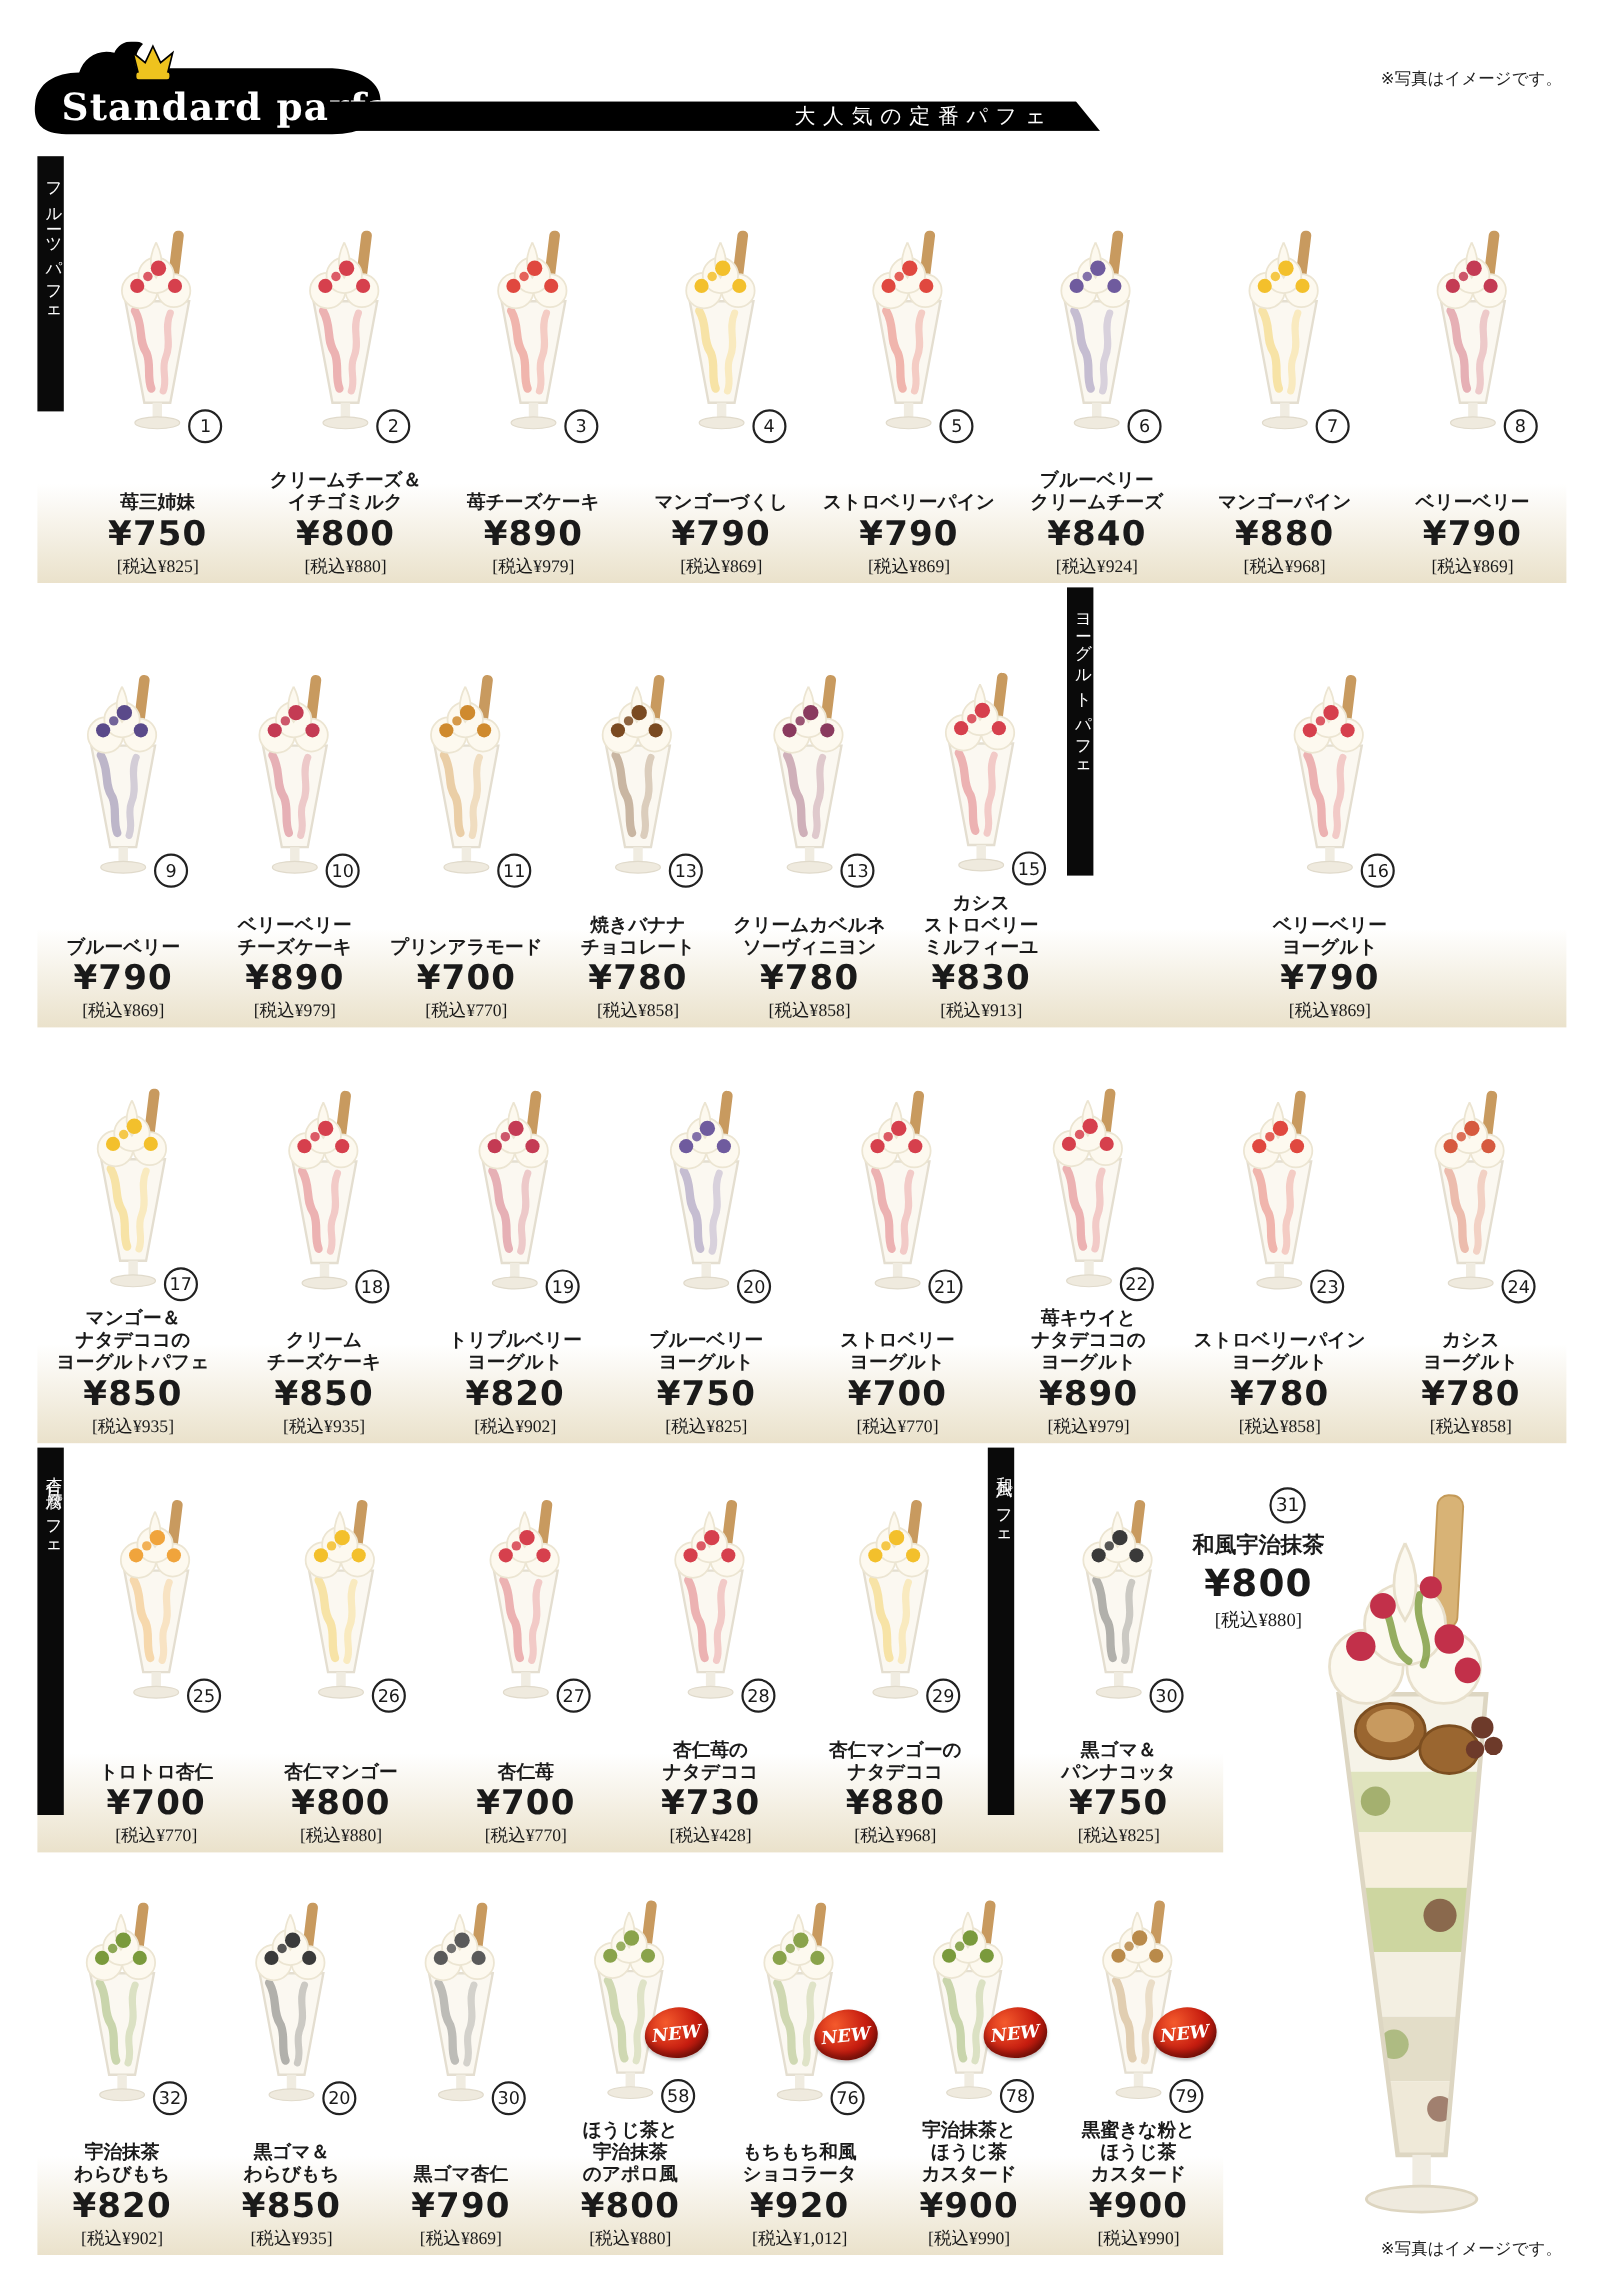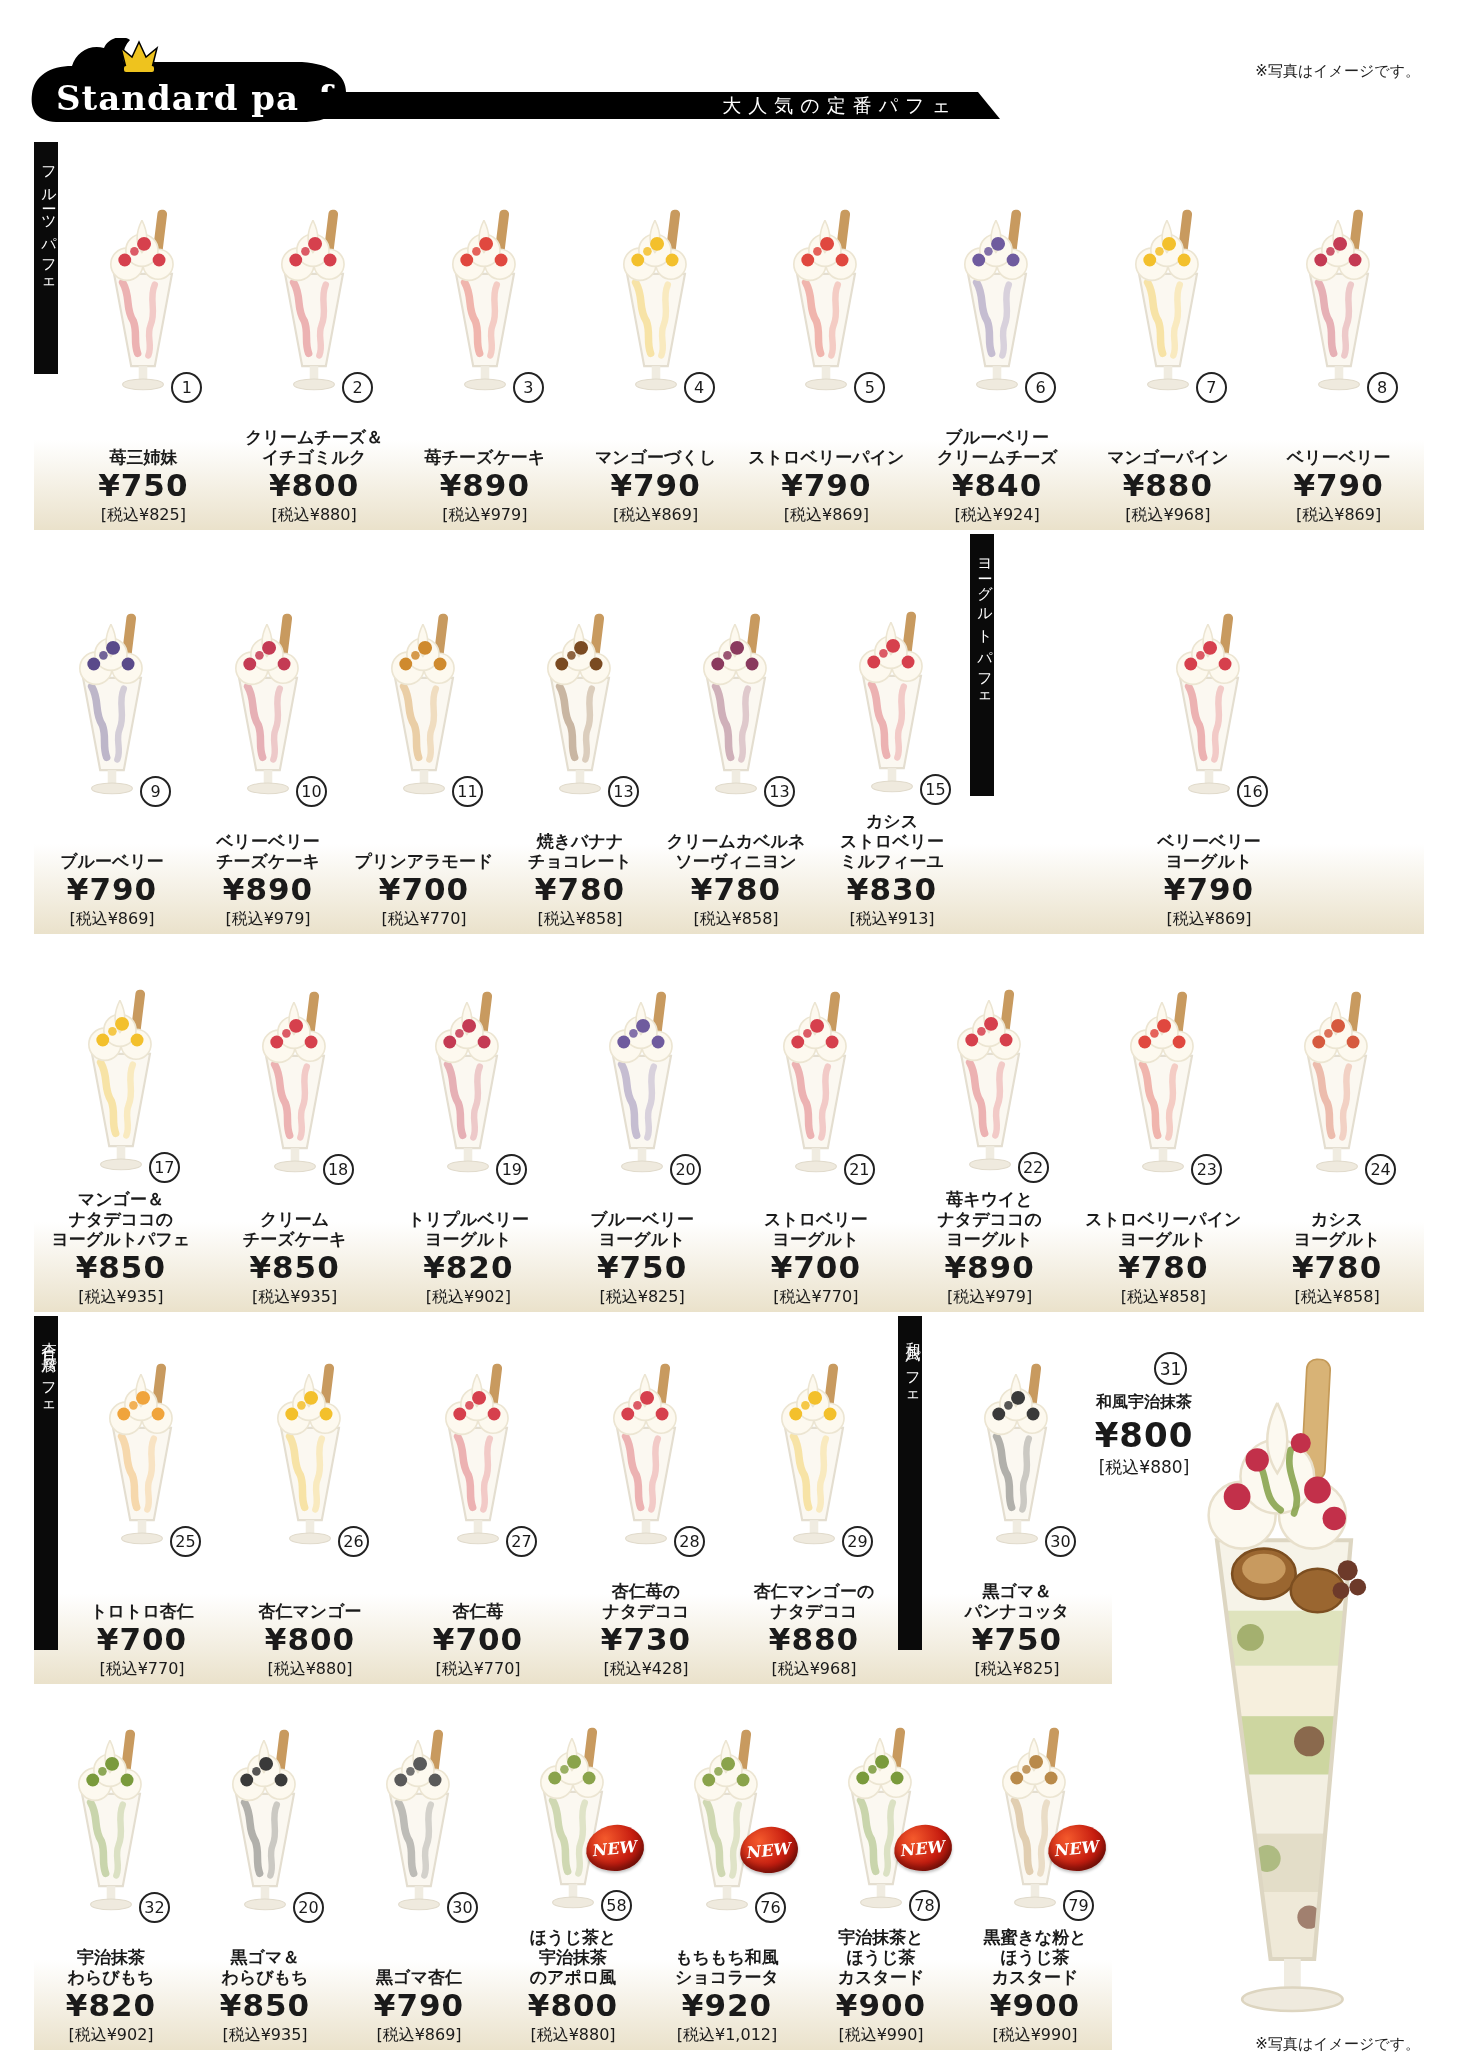--- a/index.html
+++ b/index.html
@@ -50,40 +50,40 @@
     position:relative; z-index:1; padding-bottom:8px; }
   .photo { position:relative; height:212px; display:flex; align-items:flex-end; justify-content:center; }
   .parfait { width:118px; height:204px; }
   .num { position:absolute; bottom:4px; right:0px; width:31px; height:31px;
     background:#fff; border:2px solid #222; border-radius:50%;
     display:flex; align-items:center; justify-content:center; font-size:16px; z-index:2; }
   .name { font-size:17px; font-weight:bold; text-align:center; line-height:1.18;
     white-space:pre-line; min-height:58px; display:flex; align-items:flex-end;
     justify-content:center; margin-top:2px; }
   .price { font-size:31px; font-weight:bold; letter-spacing:1px; margin-top:3px; line-height:1; }
-  .tax { font-size:16px; margin-top:4px; }
+  .tax { font-size:16px; margin-top:4px;font-family:Liberation Serif, serif; }
 
   .new-badge { display:none; }
   .is-new .new-badge { position:absolute; right:-12px; bottom:54px; width:58px; height:46px;
     display:flex; align-items:center; justify-content:center;
     background:radial-gradient(circle at 35% 28%, #f45a2c 0%, #c71d10 55%, #7c0d05 100%);
     border-radius:52% 48% 46% 54% / 55% 50% 50% 45%;
     color:#fff; font-family:"DejaVu Serif","Liberation Serif",serif; font-style:italic;
     font-weight:bold; font-size:16px; transform:rotate(-6deg);
     box-shadow:inset 0 -5px 7px rgba(0,0,0,.35), 0 2px 3px rgba(0,0,0,.25); z-index:3; }
 
   
   .bottom { position:relative; padding-right:312px; }
   .right-col { position:absolute; top:14px; right:0px; width:312px; height:722px; z-index:2; }
   .big-parfait { position:absolute; right:6px; top:0; width:268px; height:722px; }
   .item31 { position:absolute; left:-68px; top:22px; width:200px; text-align:center; z-index:3; }
   .item31 .num31 { width:33px; height:33px; border:2px solid #222; border-radius:50%;
     background:#fff; display:flex; align-items:center; justify-content:center;
     font-size:17px; margin:0 auto 8px 110px; }
-  .item31 .name { min-height:0; font-size:16px;text-align:right; }
+  .item31 .name { min-height:0; font-size:20px;text-align:right; }
   .item31 .price { font-size:34px; margin-top:6px; }
   .item31 .tax { font-size:17px; }
 </style>
 </head>
 <body>
 
 <div class="page">
 
   <div class="header">
     <div class="logo">

